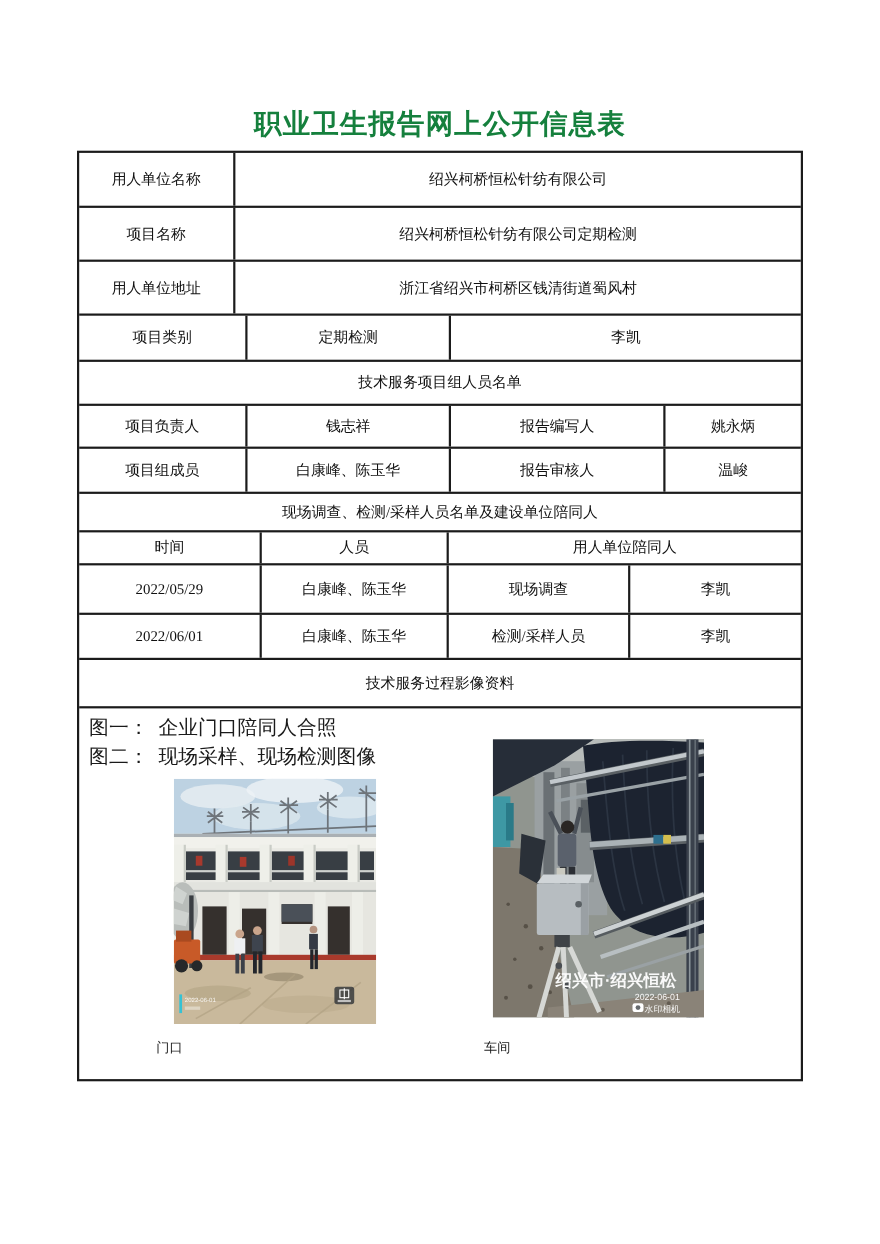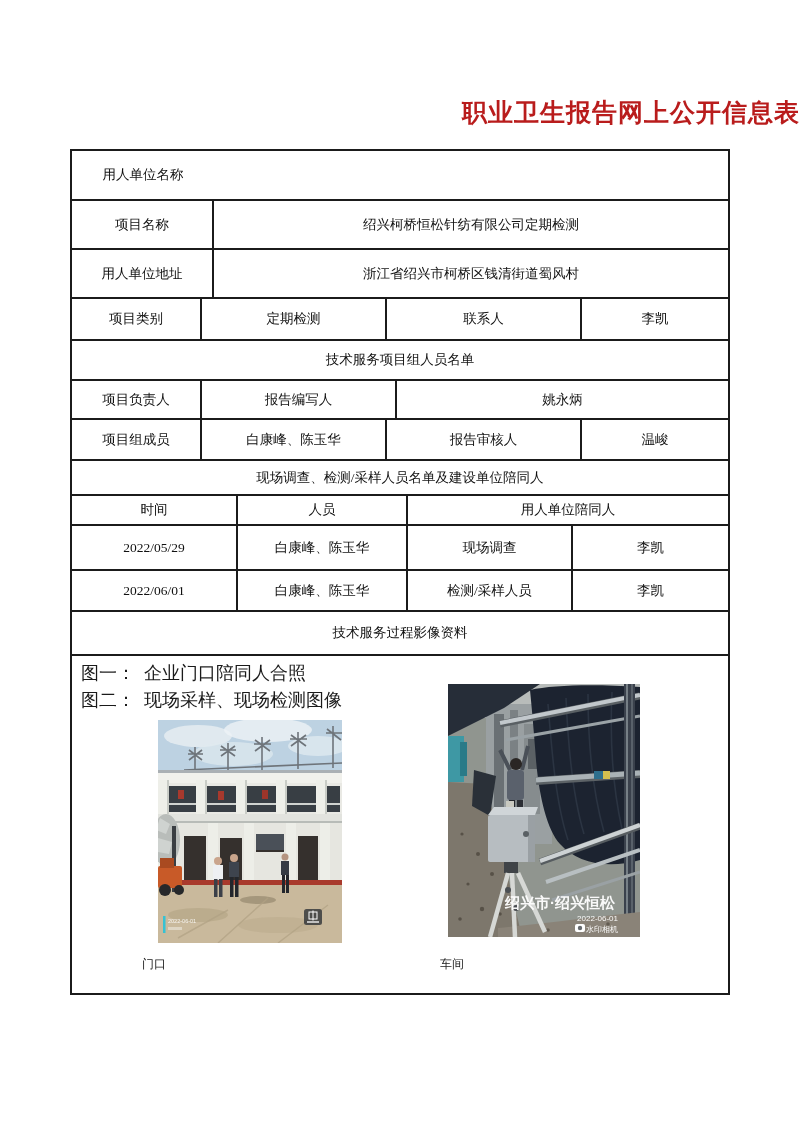--- a/index.html
+++ b/index.html
@@ -5,31 +5,30 @@
   html,body { margin:0; padding:0; }
   body {
     width:800px; height:1131px;
     background:#ffffff;
     position:relative;
     font-family:"Liberation Serif","DejaVu Serif",serif;
     color:#111111;
   }
   .page-title {
     position:absolute; top:96px; left:0; width:800px;
-    text-align:right;
+    text-align:center;
     font-size:25px; font-weight:bold; letter-spacing:1px;
-    color:#b91c1c;
+    color:#15803d;
   }
   .info-table {
     position:absolute; left:70px; top:137px;
     width:660px; height:846px;
     border:2px solid #1b1b1b;
     box-sizing:border-box;
     background:#fff;
-    margin-top:12px;
   }
   .trow { display:flex; box-sizing:border-box; border-bottom:2px solid #1b1b1b; width:100%; }
   .trow:last-child { border-bottom:none; }
   .tcell {
     box-sizing:border-box;
     border-right:2px solid #1b1b1b;
     display:flex; align-items:center; justify-content:center;
     text-align:center;
     font-size:13.5px;
     padding:0 4px;
@@ -37,21 +36,21 @@
   }
   .tcell:last-child { border-right:none; }
   .span-cell { flex:1; border-right:none; }
   
   .r1{height:50px}.r2{height:49px}.r3{height:49px}.r4{height:42px}
   .r5{height:40px}.r6{height:39px}.r7{height:41px}.r8{height:35px}
   .r9{height:30px}.r10{height:45px}.r11{height:41px}.r12{height:44px}
   .r13{height:337px}
   
   .cA1{width:142px}.cA2{flex:1}
-  .cB1{width:130px}.cB2{width:185px}.cB3{width:195px}.cB4{flex:1}
+  .cB1{width:153px}.cB2{width:185px}.cB3{width:195px}.cB4{flex:1}
   .cC1{width:166px}.cC2{width:170px}.cC3{width:165px}.cC4{flex:1}
   
   .figcell {
     position:relative; width:100%; height:100%;
     box-sizing:border-box;
   }
   .figlabel {
     position:absolute; left:9px;
     font-size:18px; color:#1a1a1a; white-space:pre;
   }
@@ -69,45 +68,46 @@
 </style>
 </head>
 <body>
 
 <div class="page-title">职业卫生报告网上公开信息表</div>
 
 <div class="info-table">
 
   <div class="trow r1">
     <div class="tcell cA1">用人单位名称</div>
+    <div class="tcell cA2">绍兴柯桥恒松针纺有限公司</div>
   </div>
 
   <div class="trow r2">
     <div class="tcell cA1">项目名称</div>
     <div class="tcell cA2">绍兴柯桥恒松针纺有限公司定期检测</div>
   </div>
 
   <div class="trow r3">
     <div class="tcell cA1">用人单位地址</div>
     <div class="tcell cA2">浙江省绍兴市柯桥区钱清街道蜀风村</div>
   </div>
 
   <div class="trow r4">
     <div class="tcell cB1">项目类别</div>
     <div class="tcell cB2">定期检测</div>
-    <div class="tcell cB3">联系人</div>
     <div class="tcell cB4">李凯</div>
   </div>
 
   <div class="trow r5">
     <div class="tcell span-cell">技术服务项目组人员名单</div>
   </div>
 
   <div class="trow r6">
     <div class="tcell cB1">项目负责人</div>
+    <div class="tcell cB2">钱志祥</div>
     <div class="tcell cB3">报告编写人</div>
     <div class="tcell cB4">姚永炳</div>
   </div>
 
   <div class="trow r7">
     <div class="tcell cB1">项目组成员</div>
     <div class="tcell cB2">白康峰、陈玉华</div>
     <div class="tcell cB3">报告审核人</div>
     <div class="tcell cB4">温峻</div>
   </div>

